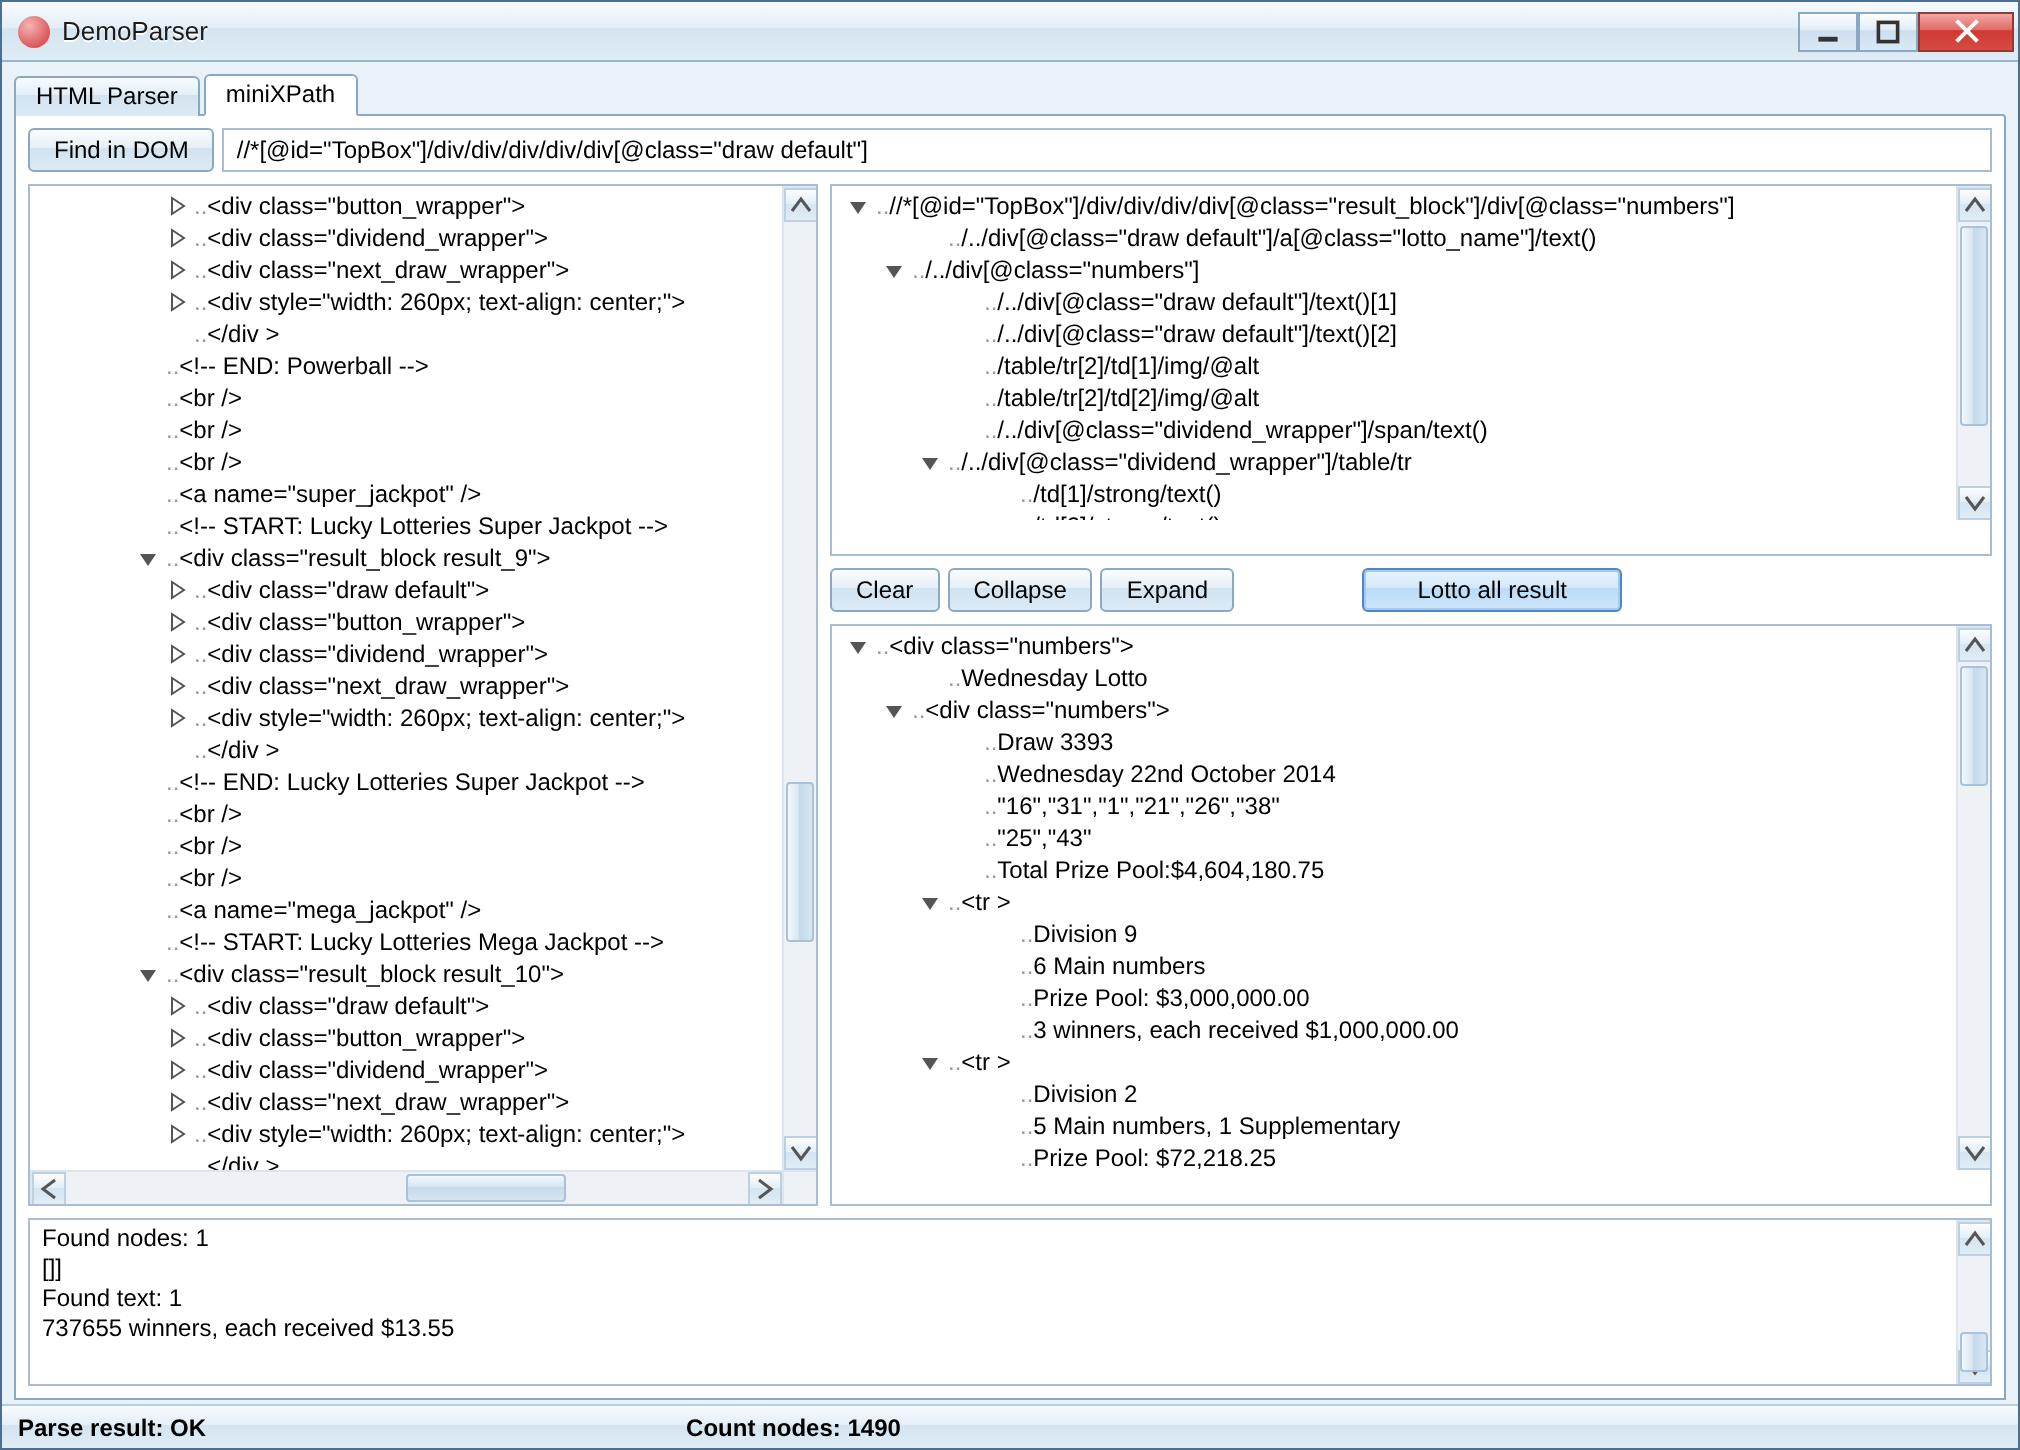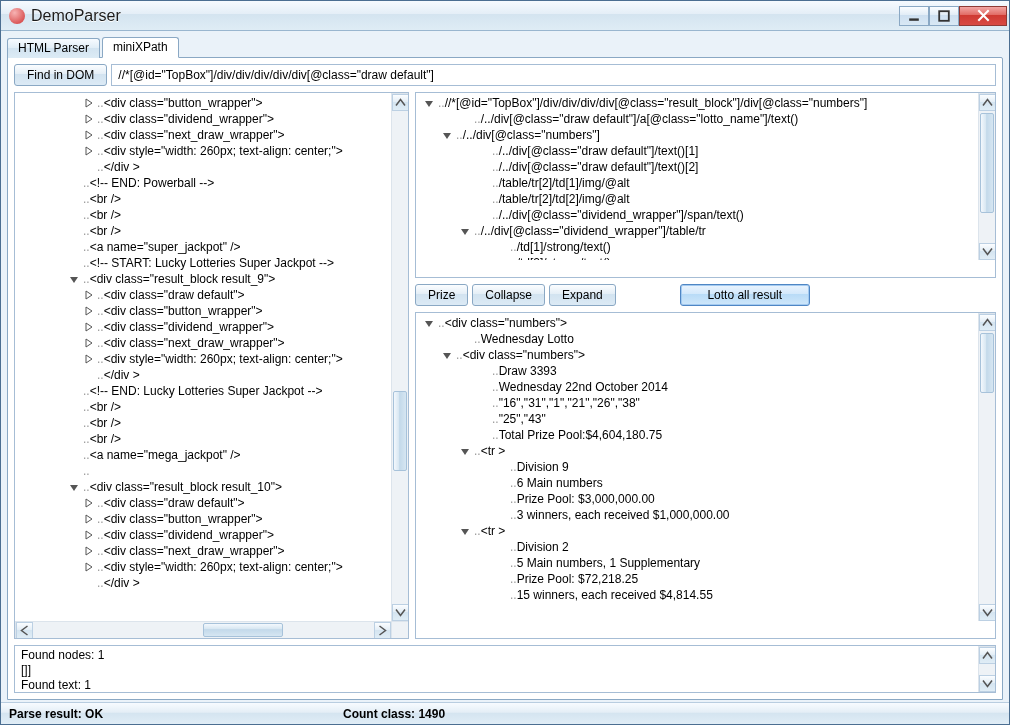--- a/index.html
+++ b/index.html
@@ -4,21 +4,21 @@
 <style>
   * { box-sizing: border-box; }
   html, body { margin:0; padding:0; height:100%; font-family: "Segoe UI", Tahoma, sans-serif; font-size:12px; color:#000; }
   body { background: #d6e6f2; }
 
   
   .window { width:1010px; height:725px; display:flex; flex-direction:column; border:1px solid #4b6e91; box-shadow:0 0 0 1px #b7cee2 inset; background:#d6e6f2; }
   .titlebar { height:30px; background:linear-gradient(#f6fafe,#e4eef7 45%,#d4e4f0 46%,#dfecf5); display:flex; align-items:center; padding:0 2px 0 8px; border-bottom:1px solid #99b6cf;}
   .titlebar .app-icon { width:16px; height:16px; margin-right:6px; position:relative;}
   .titlebar .app-icon:before{content:"";position:absolute;inset:0;border-radius:50%;background:radial-gradient(circle at 35% 30%, #f7b3b3, #cf3333);}
-  .titlebar .title { font-size:16px; color:#1b1b1b; text-shadow:0 1px 0 #fff;}
+  .titlebar .title { font-size:13px; color:#1b1b1b; text-shadow:0 1px 0 #fff;}
   .titlebar .spacer{flex:1;}
   .win-btns { display:flex; gap:0;}
   .win-btn { width:30px; height:20px; display:flex; align-items:center; justify-content:center; border:1px solid #8aa8c4; background:linear-gradient(#fbfdff,#e1ecf6 45%,#cddff0 46%,#d9e8f4); border-radius:0;}
   .win-btn.min,.win-btn.max{border-radius:0;}
   .win-btn.close{ width:48px; background:linear-gradient(#f2a7a4,#e16a63 45%,#cf3a32 46%,#d84a43); border-color:#8f3a35;}
   .win-btn svg{width:12px;height:12px;}
   .win-btn.close svg{width:13px;height:13px;}
 
   
   .client { flex:1; display:flex; flex-direction:column; padding:4px 6px 2px; background:#eaf2f9;}
@@ -58,21 +58,21 @@
   .vscroll .thumb{position:absolute; left:1px; right:1px; background:linear-gradient(90deg,#f3f8fd,#d5e5f1 45%,#c3d9ea 46%,#d6e6f2); border:1px solid #a7c2da; border-radius:2px;}
 
   
   .node{display:flex; align-items:center; white-space:nowrap; padding-left:4px;}
   .tw{width:14px; height:14px; margin-right:2px; display:inline-flex; align-items:center; justify-content:center; cursor:pointer; flex:0 0 14px;}
   .tw svg{width:10px;height:10px;}
   .dots{color:#999; letter-spacing:0;}
   .indent{display:inline-block;}
 
   
-  .log-box{ margin-top:6px; height:48px; border:1px solid #a6bdd5; background:#fff; padding:2px 6px; position:relative; overflow:hidden; font-size:12px; line-height:15px;}
+  .log-box{ margin-top:6px; height:84px; border:1px solid #a6bdd5; background:#fff; padding:2px 6px; position:relative; overflow:hidden; font-size:12px; line-height:15px;}
   .log-box .vscroll{bottom:0;}
   .statusbar{ height:22px; display:flex; align-items:center; padding:0 8px; gap:40px; font-size:12px; font-weight:bold; background:linear-gradient(#f7fbff,#e4eef6 45%,#d4e4f0 46%,#e0edf6); border-top:1px solid #b8cde0;}
   .statusbar .cell{font-weight:bold;}
   .statusbar .count{margin-left:200px;}
 
   .arrow{fill:none; stroke:#555; stroke-width:1;}
 </style>
 </head>
 <body>
 
@@ -294,20 +294,21 @@
                 <div class="node">
                   <span class="indent" style="width:48px"></span>
                   <span class="tw"></span>
                   <span class="dots">..</span>
                   <span>&lt;a name="mega_jackpot" /&gt;</span>
                 </div>
                 <div class="node">
                   <span class="indent" style="width:48px"></span>
                   <span class="tw"></span>
                   <span class="dots">..</span>
+                  <span>&lt;!-- START: Lucky Lotteries Mega Jackpot --&gt;</span>
                 </div>
                 <div class="node">
                   <span class="indent" style="width:48px"></span>
                   <span class="tw">
                     <svg viewBox="0 0 10 10">
                       <path d="M1 3 L9 3 L5 9 Z" fill="#555"></path>
                     </svg>
                   </span>
                   <span class="dots">..</span>
                   <span>&lt;div class="result_block result_10"&gt;</span>
@@ -497,21 +498,21 @@
                 </div>
               <div class="sb-btn">
                   <svg viewBox="0 0 10 10">
                     <path class="arrow" d="M2 3 L5 7 L8 3"></path>
                   </svg>
                 </div>
             </div>
           </div>
 
           <div class="btn-row">
-            <button class="btn">Prize</button>
+            <button class="btn">Clear</button>
             <button class="btn">Collapse</button>
             <button class="btn">Expand</button>
             <button class="btn find-all">Lotto all result</button>
           </div>
 
           <div class="tree-box lower-tree">
             <div class="tree-scroll" id="lower-tree">
                 <div class="node">
                   <span class="indent" style="width:2px"></span>
                   <span class="tw">
@@ -682,17 +683,17 @@
       </div>
 
     </div>
   </div>
 
   <div class="statusbar">
     <span class="cell">
       <span>Parse result:</span> <span>OK</span>
     </span>
     <span class="cell count">
-      <span>Count class:</span> <span>1490</span>
+      <span>Count nodes:</span> <span>1490</span>
     </span>
   </div>
 
 </div>
 
 </body></html>

